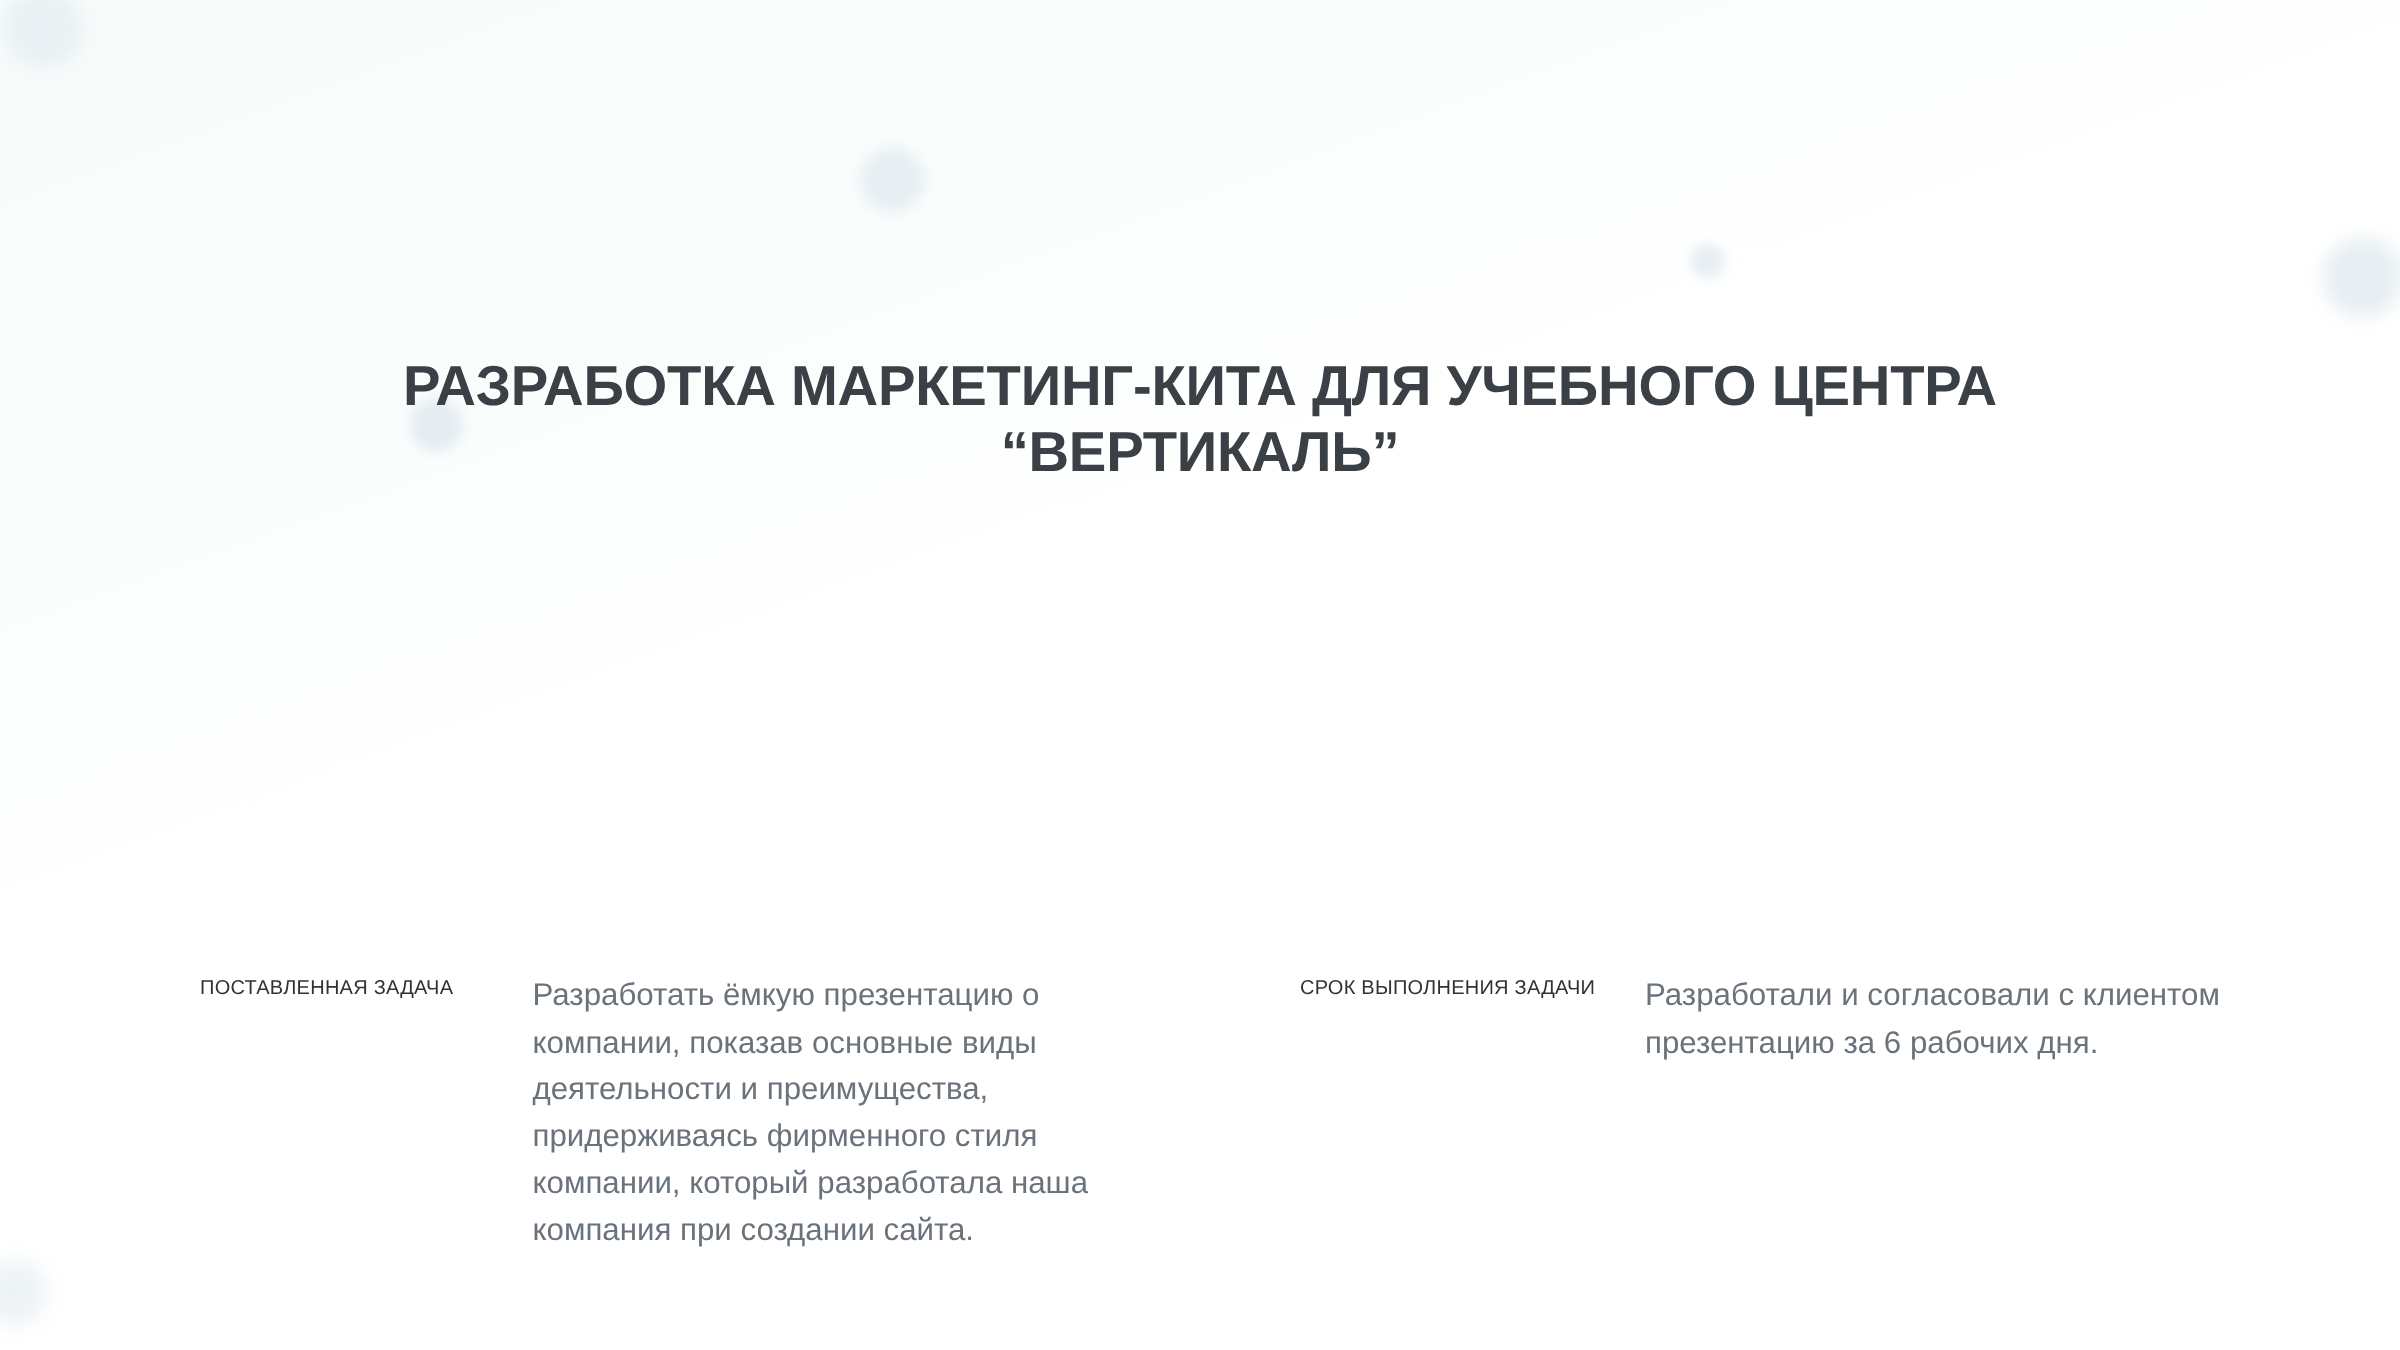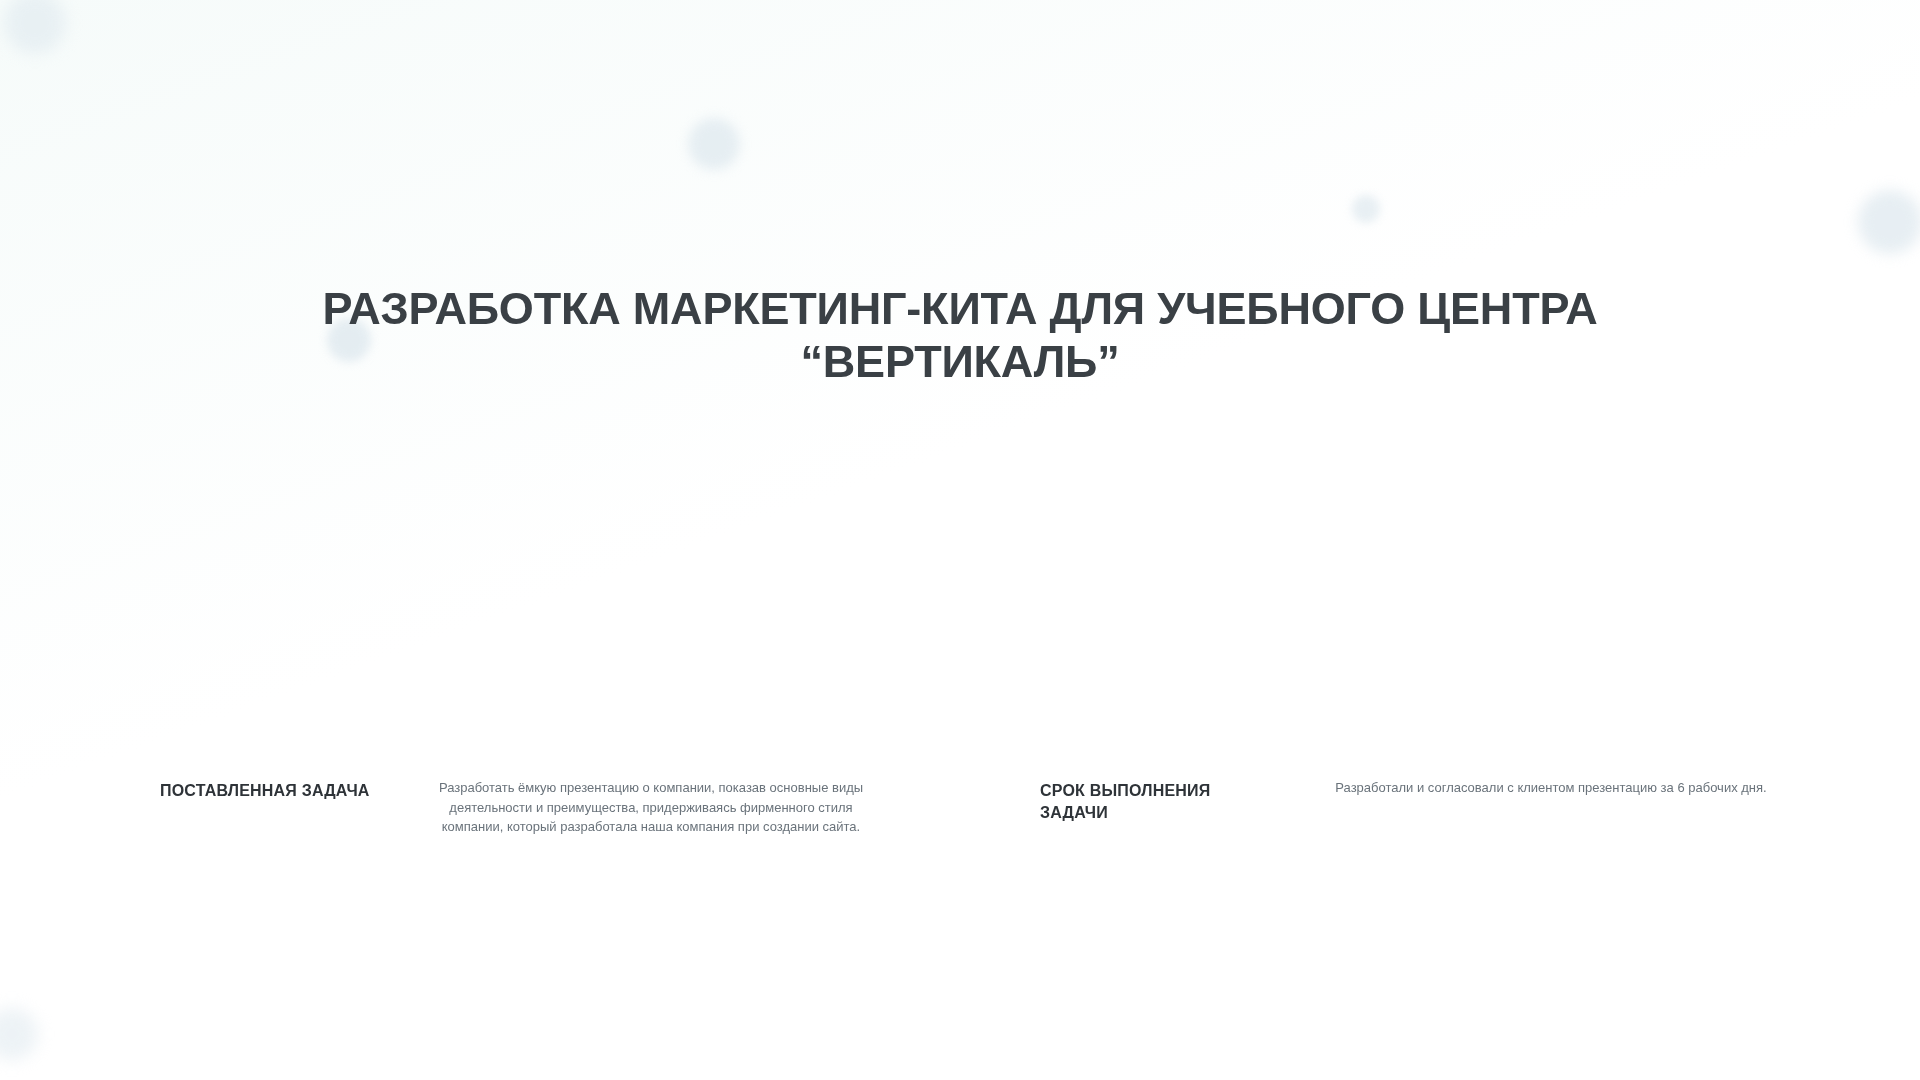--- a/index.html
+++ b/index.html
@@ -71,37 +71,36 @@
   .info-group { position: absolute; top: 0; }
   .info-group.g1 { left: 160px; width: 720px; }
   .info-group.g2 { left: 1040px; width: 740px; }
 
   .info-label {
     position: absolute;
     top: 2px;
     left: 0;
     width: 230px;
     font-size: 16px;
-    font-weight: 700;
+    font-weight: 400;
     line-height: 1.35;
     color: #2e3338;
     text-transform: uppercase;
     letter-spacing: .2px;
   }
 
   .info-text {
     position: absolute;
     top: 0;
     left: 266px;
     width: 450px;
-    font-size: 13px;
+    font-size: 25px;
     line-height: 1.5;
     color: #6a737b;
     font-weight: 400;
-    text-align: center;
   }
   .info-group.g2 .info-label { width: 240px; }
   .info-group.g2 .info-text { left: 276px; width: 470px; }
 </style>
 </head>
 <body>
 
 <div class="slide">
 
   <span class="bokeh b1"></span>

